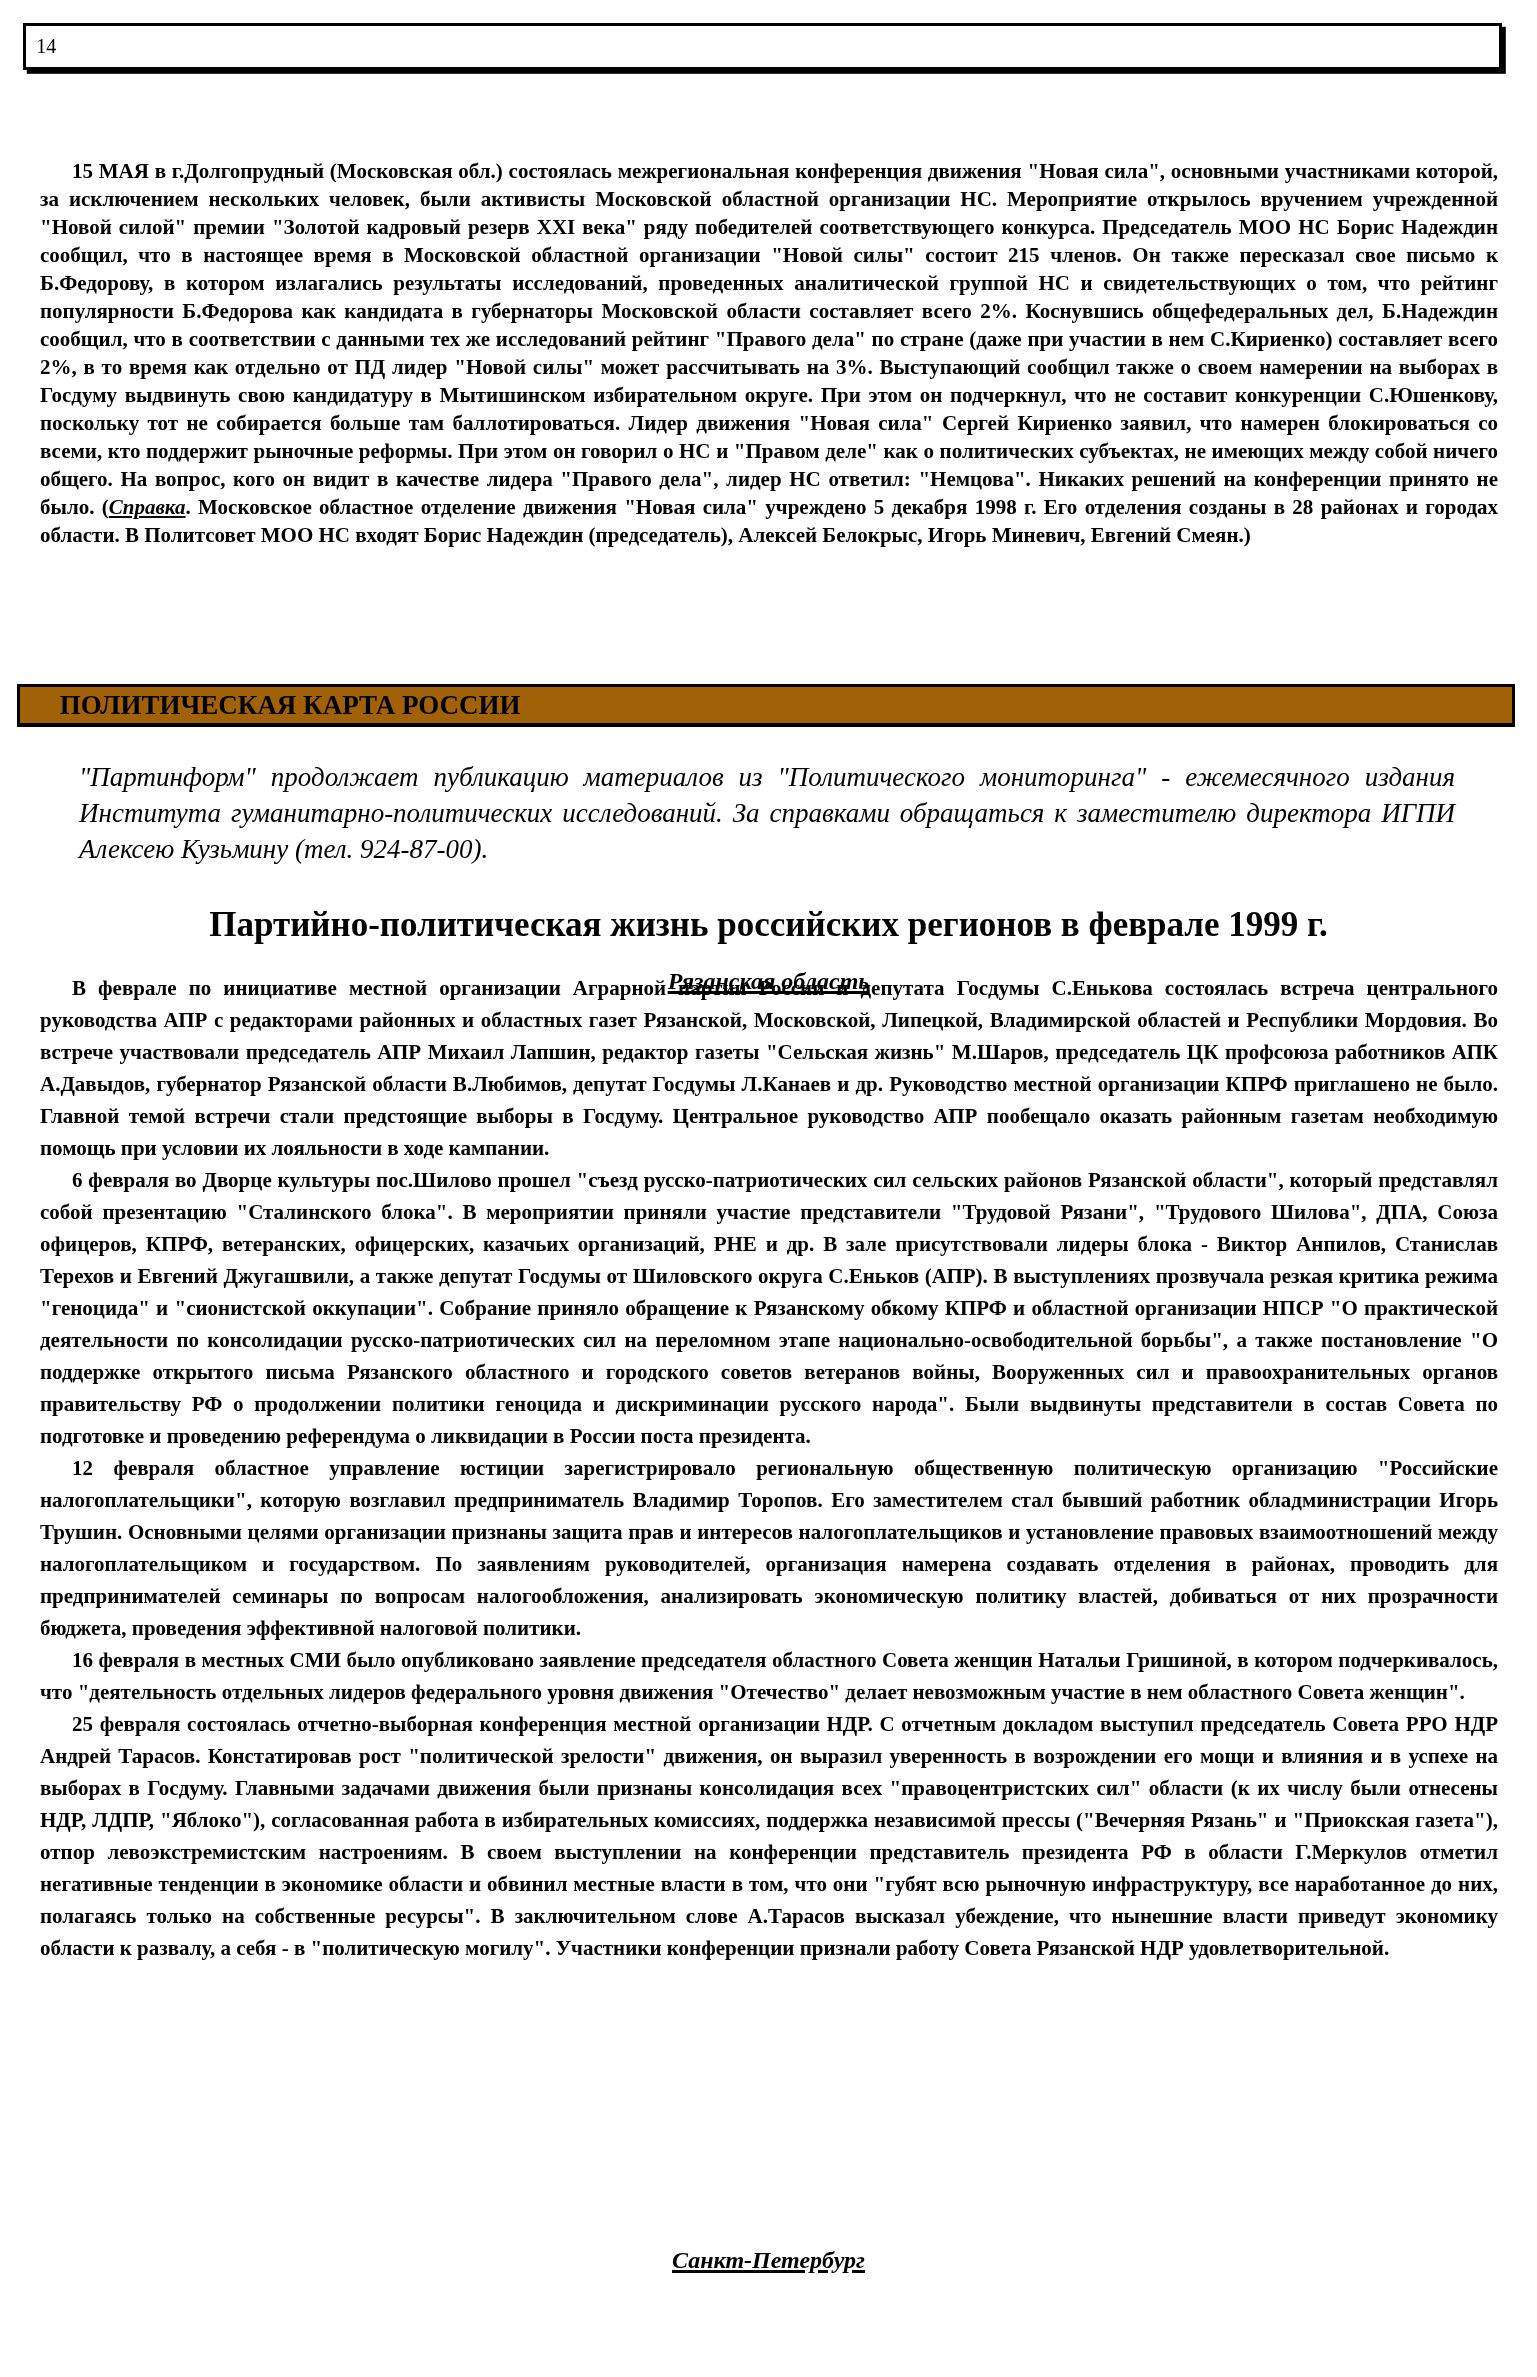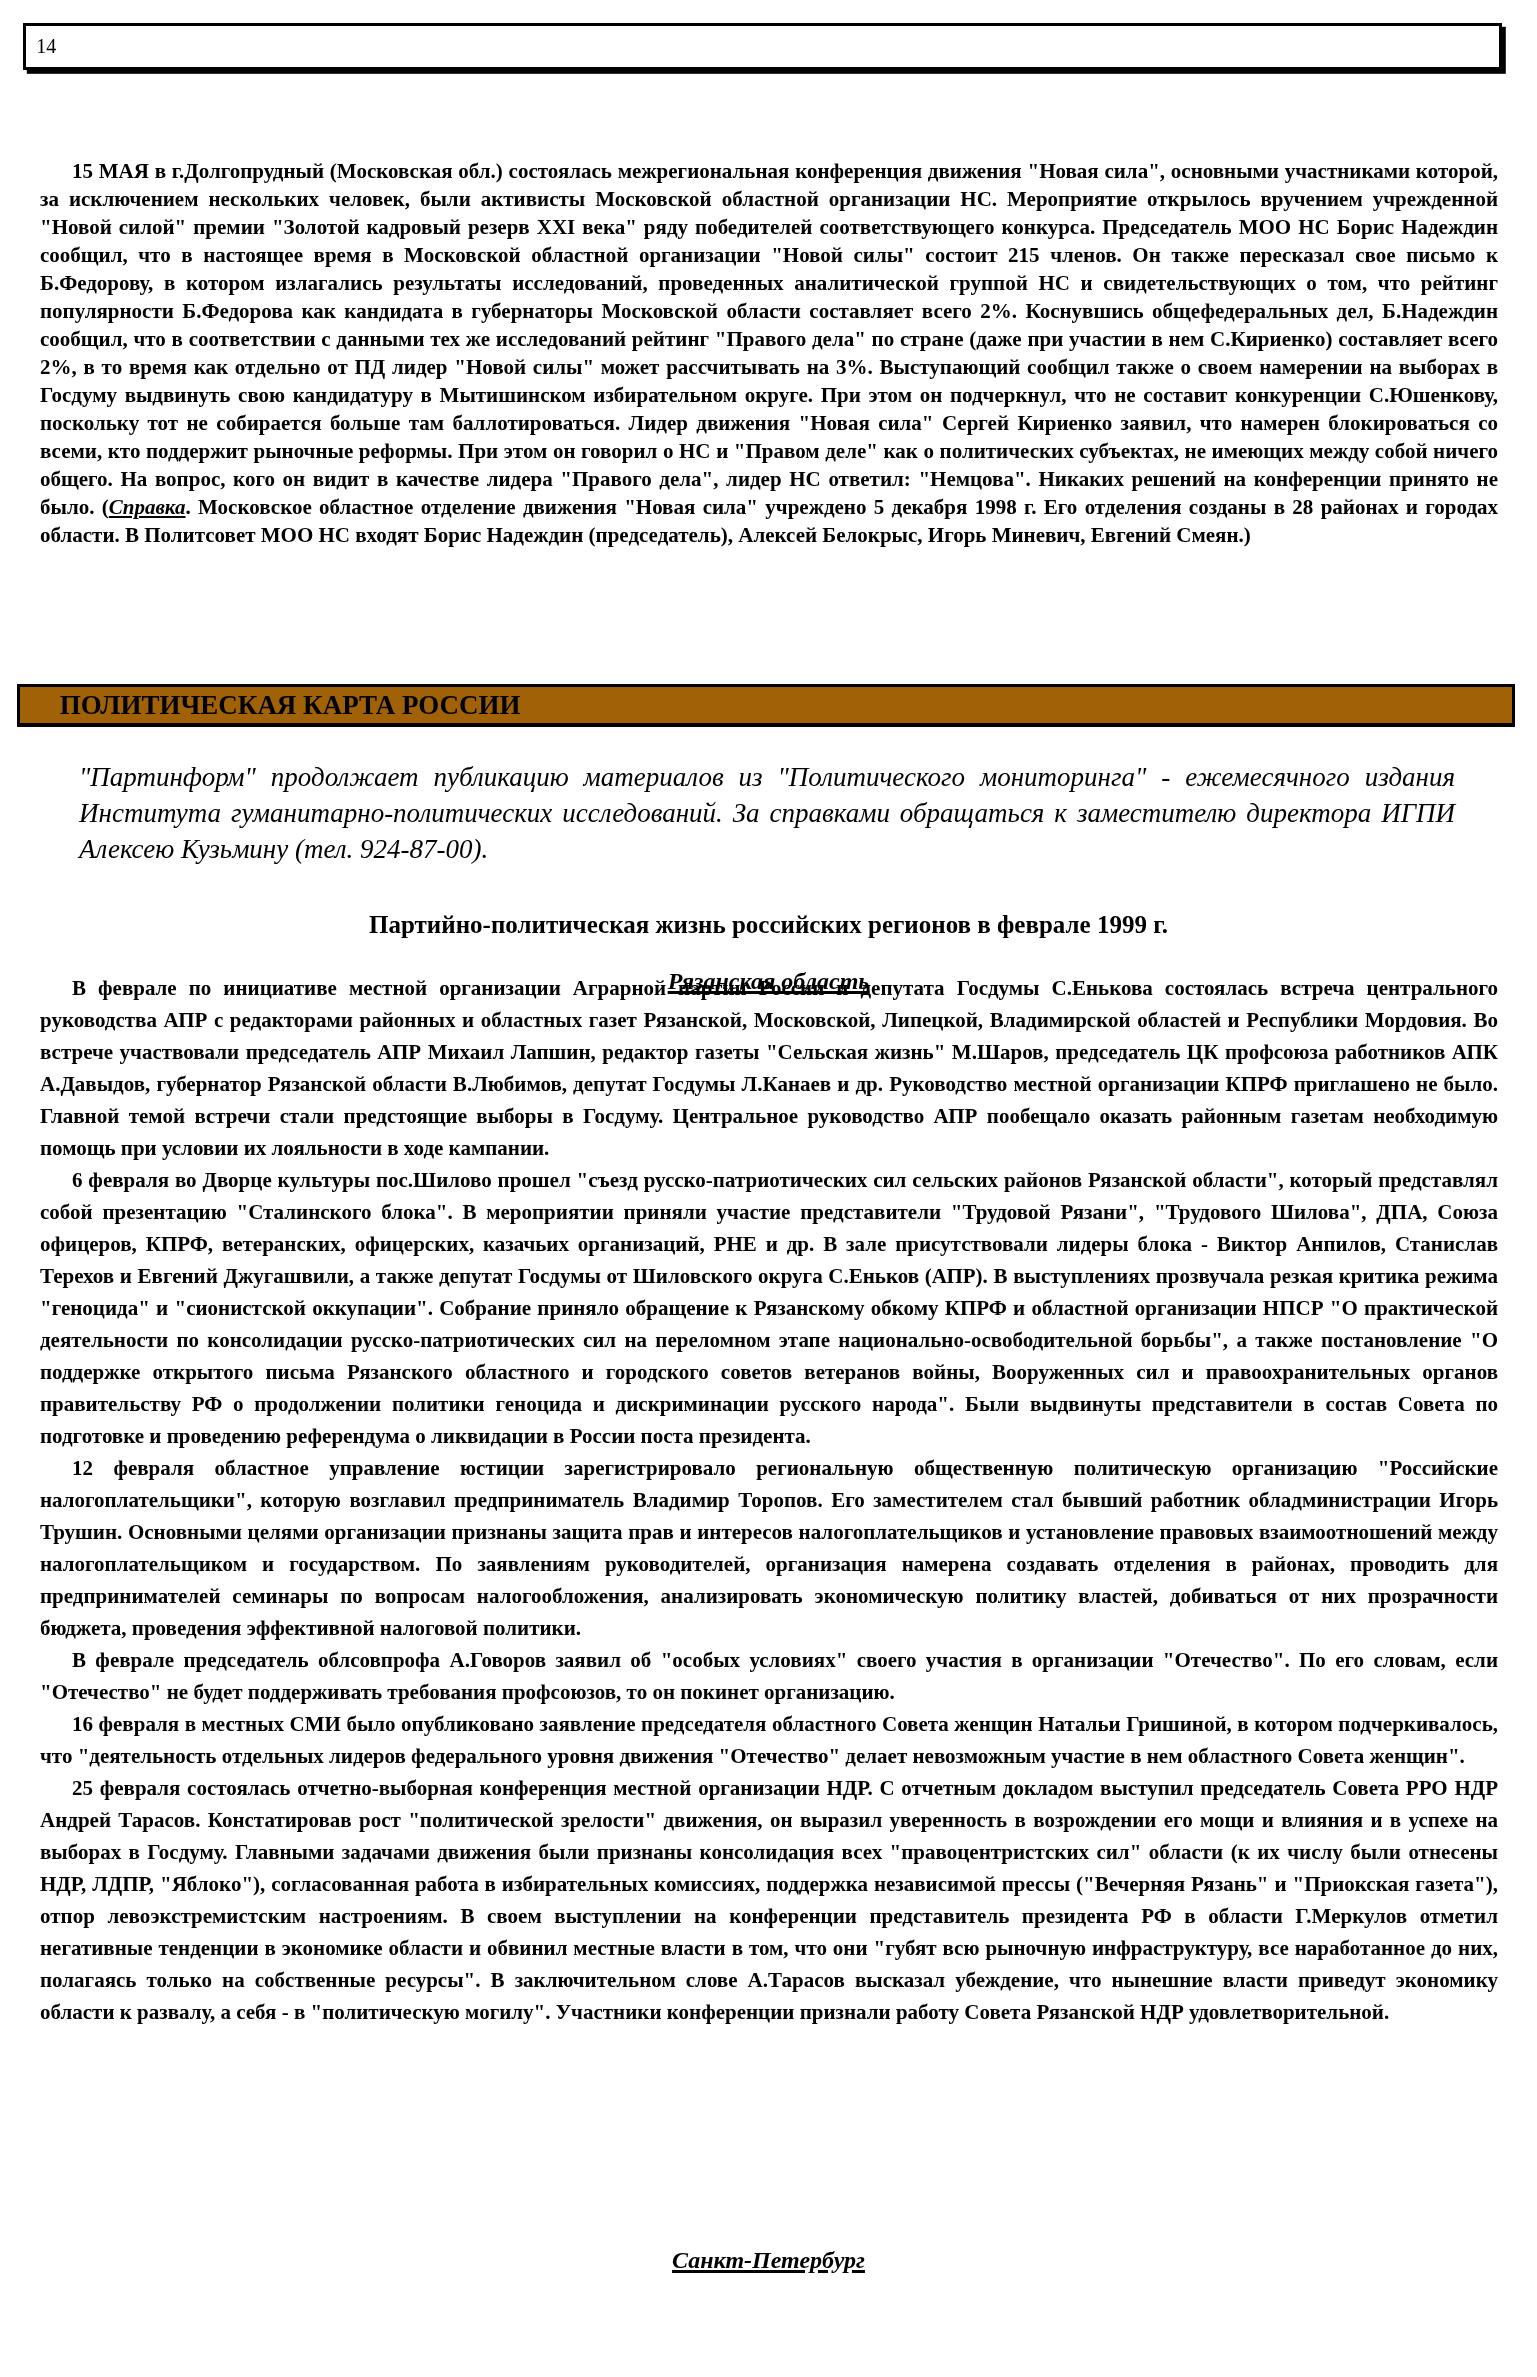--- a/index.html
+++ b/index.html
@@ -54,21 +54,21 @@
     position: absolute;
     left: 79px; width: 1376px; top: 759px;
     font-style: italic;
     font-size: 27px;
     line-height: 36px;
     text-align: justify;
   }
   .main-title {
     position: absolute; left: 0; width: 1537px; top: 908px;
     text-align: center;
-    font-size: 25px; font-weight: bold; line-height: 33px;
+    font-size: 35px; font-weight: bold; line-height: 33px;
   }
   .region-title {
     position: absolute; left: 0; width: 1537px;
     text-align: center;
     font-size: 24px; font-weight: bold; font-style: italic;
     text-decoration: underline; text-decoration-thickness: 2.6px;
     line-height: 28px;
     margin-top: 27px;
   }
   .region-body {
@@ -99,19 +99,18 @@
 <div class="intro">"Партинформ" продолжает публикацию материалов из "Политического мониторинга" - ежемесячного издания Института гуманитарно-политических исследований. За справками обращаться к заместителю директора ИГПИ Алексею Кузьмину (тел. 924-87-00).</div>
 
 <div class="main-title">Партийно-политическая жизнь российских регионов в феврале 1999 г.</div>
 
 <div class="region-title" style="top:940px;">Рязанская область</div>
 
 <div class="region-body">
   <p>В феврале по инициативе местной организации Аграрной партии России и депутата Госдумы С.Енькова состоялась встреча центрального руководства АПР с редакторами районных и областных газет Рязанской, Московской, Липецкой, Владимирской областей и Республики Мордовия. Во встрече участвовали председатель АПР Михаил Лапшин, редактор газеты "Сельская жизнь" М.Шаров, председатель ЦК профсоюза работников АПК А.Давыдов, губернатор Рязанской области В.Любимов, депутат Госдумы Л.Канаев и др. Руководство местной организации КПРФ приглашено не было. Главной темой встречи стали предстоящие выборы в Госдуму. Центральное руководство АПР пообещало оказать районным газетам необходимую помощь при условии их лояльности в ходе кампании.</p>
   <p>6 февраля во Дворце культуры пос.Шилово прошел "съезд русско-патриотических сил сельских районов Рязанской области", который представлял собой презентацию "Сталинского блока". В мероприятии приняли участие представители "Трудовой Рязани", "Трудового Шилова", ДПА, Союза офицеров, КПРФ, ветеранских, офицерских, казачьих организаций, РНЕ и др. В зале присутствовали лидеры блока - Виктор Анпилов, Станислав Терехов и Евгений Джугашвили, а также депутат Госдумы от Шиловского округа С.Еньков (АПР). В выступлениях прозвучала резкая критика режима "геноцида" и "сионистской оккупации". Собрание приняло обращение к Рязанскому обкому КПРФ и областной организации НПСР "О практической деятельности по консолидации русско-патриотических сил на переломном этапе национально-освободительной борьбы", а также постановление "О поддержке открытого письма Рязанского областного и городского советов ветеранов войны, Вооруженных сил и правоохранительных органов правительству РФ о продолжении политики геноцида и дискриминации русского народа". Были выдвинуты представители в состав Совета по подготовке и проведению референдума о ликвидации в России поста президента.</p>
   <p>12 февраля областное управление юстиции зарегистрировало региональную общественную политическую организацию "Российские налогоплательщики", которую возглавил предприниматель Владимир Торопов. Его заместителем стал бывший работник обладминистрации Игорь Трушин. Основными целями организации признаны защита прав и интересов налогоплательщиков и установление правовых взаимоотношений между налогоплательщиком и государством. По заявлениям руководителей, организация намерена создавать отделения в районах, проводить для предпринимателей семинары по вопросам налогообложения, анализировать экономическую политику властей, добиваться от них прозрачности бюджета, проведения эффективной налоговой политики.</p>
-  <p>В феврале председатель облсовпрофа А.Говоров заявил об "особых условиях" своего участия в организации "Отечество". По его словам, если "Отечество" не будет поддерживать требования профсоюзов, то он покинет организацию.</p>
   <p>16 февраля в местных СМИ было опубликовано заявление председателя областного Совета женщин Натальи Гришиной, в котором подчеркивалось, что "деятельность отдельных лидеров федерального уровня движения "Отечество" делает невозможным участие в нем областного Совета женщин".</p>
   <p>25 февраля состоялась отчетно-выборная конференция местной организации НДР. С отчетным докладом выступил председатель Совета РРО НДР Андрей Тарасов. Констатировав рост "политической зрелости" движения, он выразил уверенность в возрождении его мощи и влияния и в успехе на выборах в Госдуму. Главными задачами движения были признаны консолидация всех "правоцентристских сил" области (к их числу были отнесены НДР, ЛДПР, "Яблоко"), согласованная работа в избирательных комиссиях, поддержка независимой прессы ("Вечерняя Рязань" и "Приокская газета"), отпор левоэкстремистским настроениям. В своем выступлении на конференции представитель президента РФ в области Г.Меркулов отметил негативные тенденции в экономике области и обвинил местные власти в том, что они "губят всю рыночную инфраструктуру, все наработанное до них, полагаясь только на собственные ресурсы". В заключительном слове А.Тарасов высказал убеждение, что нынешние власти приведут экономику области к развалу, а себя - в "политическую могилу". Участники конференции признали работу Совета Рязанской НДР удовлетворительной.</p>
 </div>
 
 <div class="region-title" style="top:2219px;text-align:center;">Санкт-Петербург</div>
 
 
 </body></html>

